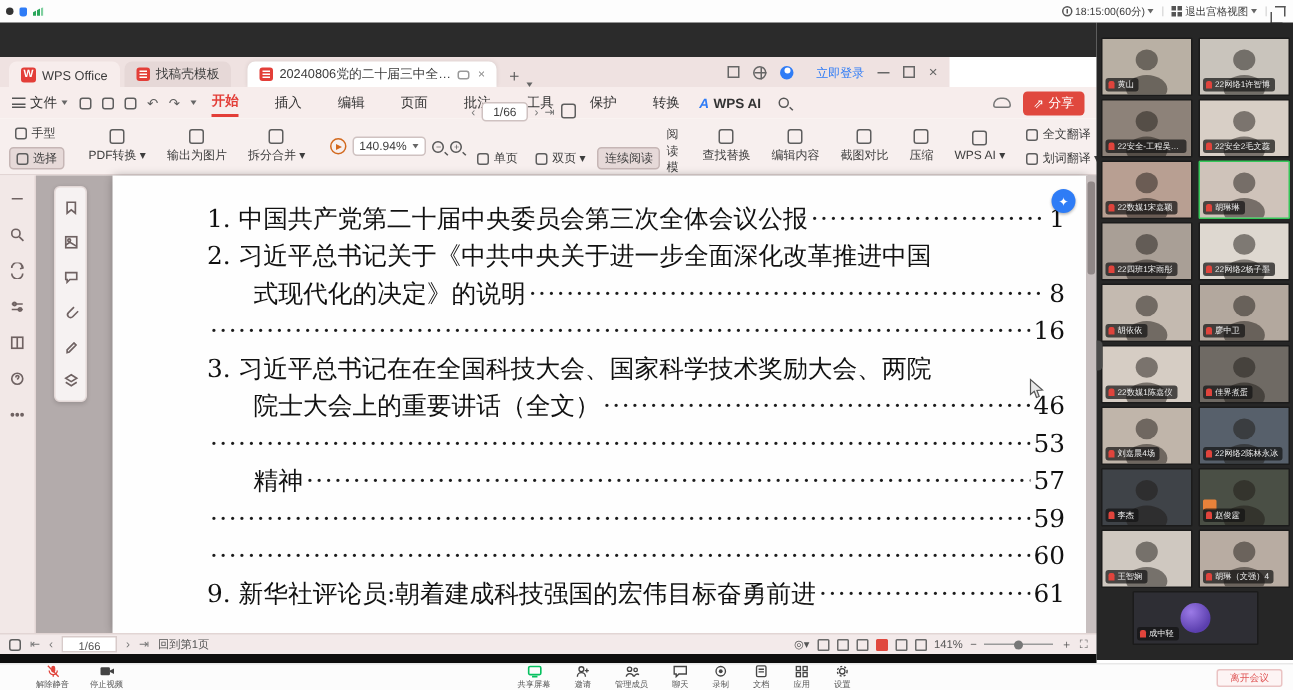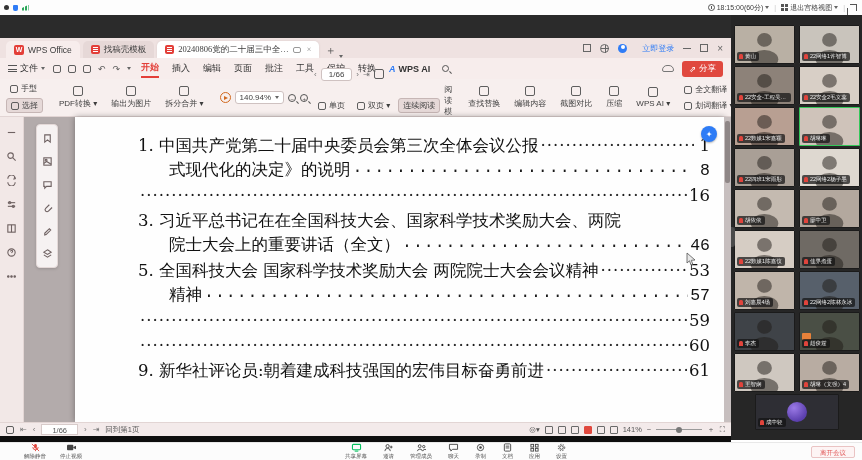--- a/index.html
+++ b/index.html
@@ -20,25 +20,25 @@
   .clock-ic:before { content:""; position:absolute; left:2px; top:1px; width:1px; height:3px; background:#555; }
   .grid-ic { width:7px; height:7px; background:linear-gradient(#555,#555) 0 0/3px 3px no-repeat, linear-gradient(#555,#555) 4px 0/3px 3px no-repeat, linear-gradient(#555,#555) 0 4px/3px 3px no-repeat, linear-gradient(#555,#555) 4px 4px/3px 3px no-repeat; }
   .fs-ic { width:7px; height:7px; border:1px solid #555; border-left:none; border-bottom:none; position:relative; }
   .fs-ic:before { content:""; position:absolute; left:-3px; top:3px; width:7px; height:7px; border:1px solid #555; border-top:none; border-right:none; }
   .caret-dn { width:0; height:0; border-left:2.5px solid transparent; border-right:2.5px solid transparent; border-top:3px solid #666; display:inline-block; }
 
   
   #titlebar { position:absolute; left:0; top:15px; width:731px; height:23px; background:#2b2b2b; }
 
   
-  #tabsrow { position:absolute; left:0; top:38px; width:731px; height:20px; background:#efe2e1; display:flex; align-items:flex-end; padding-left:6px; }
+  #tabsrow { position:absolute; left:0; top:38px; width:633px; height:20px; background:#efe2e1; display:flex; align-items:flex-end; padding-left:6px; }
   .wtab { height:17px; display:flex; align-items:center; gap:4px; padding:0 8px; font-size:8.5px; color:#3b3b3b; border-radius:5px 5px 0 0; cursor:default; }
   .wtab.home { background:#f7edec; }
   .wtab.second { background:#e6d8d7; margin-left:3px; }
-  .wtab.activedoc { background:#ffffff; margin-left:3px; box-shadow:0 0 3px rgba(0,0,0,.08);font-family:Liberation Serif, serif; }
+  .wtab.activedoc { background:#ffffff; margin-left:11px; box-shadow:0 0 3px rgba(0,0,0,.08); }
   .wlogo { width:10px; height:10px; background:#e33e38; color:#fff; font-size:7px; font-weight:bold; display:flex; align-items:center; justify-content:center; border-radius:2px; }
   .doclogo { width:9px; height:9px; background:#e33e38; border-radius:2px; position:relative; }
   .doclogo:before { content:""; position:absolute; left:2px; top:2px; right:2px; height:1px; background:#fff; box-shadow:0 2px 0 #fff, 0 4px 0 #fff; }
   .tab-x { color:#888; font-size:8px; margin-left:2px; }
   .tab-comment { width:8px; height:6px; border:1px solid #999; border-radius:2px; }
   .tab-plus { font-size:11px; color:#555; margin-left:6px; }
   .tab-caret { margin-left:3px; }
   #winctrls { margin-left:auto; display:flex; align-items:center; gap:9px; padding-right:8px; height:100%; font-size:8px; color:#555; }
   .login-chip { display:flex; align-items:center; gap:15px; color:#2f7cf6; font-size:8px;text-align:center; }
   .avatar-ic { width:9px; height:9px; border-radius:50%; background:#2f7cf6; position:relative; }
@@ -49,21 +49,21 @@
   .globe-ic { width:9px; height:9px; border:1px solid #666; border-radius:50%; position:relative; }
   .globe-ic:before { content:""; position:absolute; left:3.5px; top:0; width:1px; height:8px; background:#666; }
   .globe-ic:after { content:""; position:absolute; left:0; top:3.5px; width:8px; height:1px; background:#666; }
 
   
   #menurow { position:absolute; left:0; top:58px; width:731px; height:21px; background:#f7edec; display:flex; align-items:center; font-size:9px; color:#333; padding:0 8px; }
   .menu-file { display:flex; align-items:center; gap:3px; margin-right:8px; }
   .hamb { width:9px; height:7px; border-top:1px solid #555; border-bottom:1px solid #555; position:relative; }
   .hamb:before { content:""; position:absolute; left:0; top:2.5px; width:9px; height:1px; background:#555; }
   .qbar { display:flex; align-items:center; gap:7px; margin-right:10px; color:#5b5b5b; }
-  .menu-items { display:flex; align-items:center; gap:13px; }
+  .menu-items { display:flex; align-items:center; gap:24px; }
   .mi { cursor:default; padding:2px 0; }
   .mi.active { color:#e33e38; font-weight:bold; border-bottom:2px solid #e33e38; }
   .ai-chip { display:flex; align-items:center; gap:3px; font-weight:bold; color:#333; }
   .ai-a { color:#2f7cf6; font-weight:bold; font-style:italic; }
   .search-glass { width:7px; height:7px; border:1px solid #555; border-radius:50%; position:relative; display:inline-block; }
   .search-glass:after { content:""; position:absolute; left:6px; top:6px; width:3px; height:1px; background:#555; transform:rotate(45deg); }
   #menuright { margin-left:auto; display:flex; align-items:center; gap:8px; }
   .cloud-ic { width:12px; height:7px; border:1px solid #777; border-radius:5px 5px 2px 2px; }
   .share-btn { background:#e0483e; color:#fff; font-size:8.5px; padding:2px 7px; border-radius:3px; display:flex; align-items:center; gap:3px; }
 
@@ -85,21 +85,21 @@
   .mag:after { content:""; position:absolute; left:7px; top:7px; width:3px; height:1px; background:#555; transform:rotate(45deg); }
   .mag span { position:absolute; left:1.5px; top:3px; font-size:6px; line-height:2px; color:#555; }
   .nav-ar { color:#777; font-size:8px; }
 
   
   #sidebar { position:absolute; left:0; top:117px; width:24px; height:305px; background:#f2e8e7; border-right:1px solid #e3d6d5; display:flex; flex-direction:column; align-items:center; padding-top:10px; gap:13px; }
   .sb-ic { width:11px; height:11px; stroke:#6f6262; fill:none; stroke-width:1.2; }
   #backdrop { position:absolute; left:24px; top:117px; width:707px; height:305px; background:#b3abab; }
   #page { position:absolute; left:75px; top:117px; width:650px; height:305px; background:#fefefe; box-shadow:0 0 6px rgba(0,0,0,.35); overflow:hidden; padding:16px 15px 0 63px; }
   .toc-line { display:flex; align-items:baseline; font-family:"DejaVu Serif","Liberation Serif",serif; font-size:16.5px; color:#111; height:25px; line-height:25px; white-space:nowrap; }
-  .toc-line.indent { padding-left:31px;font-family:Liberation Mono, monospace; }
+  .toc-line.indent { padding-left:31px; }
   .toc-text { flex:0 0 auto; }
   .leader { flex:1 1 auto; overflow:hidden; letter-spacing:1px; color:#1a1a1a; margin:0 2px; }
   .toc-page { flex:0 0 auto; text-align:right; min-width:14px; }
   #floattools { position:absolute; left:36px; top:124px; width:22px; background:rgba(250,246,245,.95); border:1px solid #e4d9d8; border-radius:4px; box-shadow:0 1px 3px rgba(0,0,0,.15); display:flex; flex-direction:column; align-items:center; padding:8px 0; gap:12px; }
   #vscroll { position:absolute; left:724px; top:117px; width:7px; height:305px; background:#c7bfbf; }
   #vthumb { position:absolute; left:1px; top:4px; width:5px; height:62px; background:#8f8787; border-radius:2px; }
   #bluebadge { position:absolute; left:701px; top:126px; width:16px; height:16px; border-radius:50%; background:#2e7cf6; box-shadow:0 1px 2px rgba(0,0,0,.3); color:#fff; font-size:8px; display:flex; align-items:center; justify-content:center; }
   #cursor { position:absolute; left:686px; top:252px; width:10px; height:14px; }
 
   
@@ -369,40 +369,43 @@
   </div>
 
   <div id="page">
     <div>
 
     <div class="toc-line">
         <span class="toc-text">1. 中国共产党第二十届中央委员会第三次全体会议公报</span>
         <span class="leader">··························································································</span>
         <span class="toc-page">1</span>
       </div>
+        <div class="toc-line">
+        <span class="toc-text">2. 习近平总书记关于《中共中央关于进一步全面深化改革推进中国</span>
+
+      </div>
         <div class="toc-line indent">
         <span class="toc-text">式现代化的决定》的说明</span>
         <span class="leader">··························································································</span>
         <span class="toc-page">8</span>
       </div>
         <div class="toc-line">
         <span class="leader">··························································································</span>
         <span class="toc-page">16</span>
       </div>
         <div class="toc-line">
         <span class="toc-text">3. 习近平总书记在在全国科技大会、国家科学技术奖励大会、两院</span>
 
       </div>
         <div class="toc-line indent">
         <span class="toc-text">院士大会上的重要讲话（全文）</span>
         <span class="leader">··························································································</span>
         <span class="toc-page">46</span>
       </div>
         <div class="toc-line">
-        <span class="toc-text">5. 全国科技大会 国家科学技术奖励大会 两院院士大会会议精神</span>
         <span class="leader">··························································································</span>
         <span class="toc-page">53</span>
       </div>
         <div class="toc-line indent">
         <span class="toc-text">精神</span>
         <span class="leader">··························································································</span>
         <span class="toc-page">57</span>
       </div>
         <div class="toc-line">
         <span class="leader">··························································································</span>

